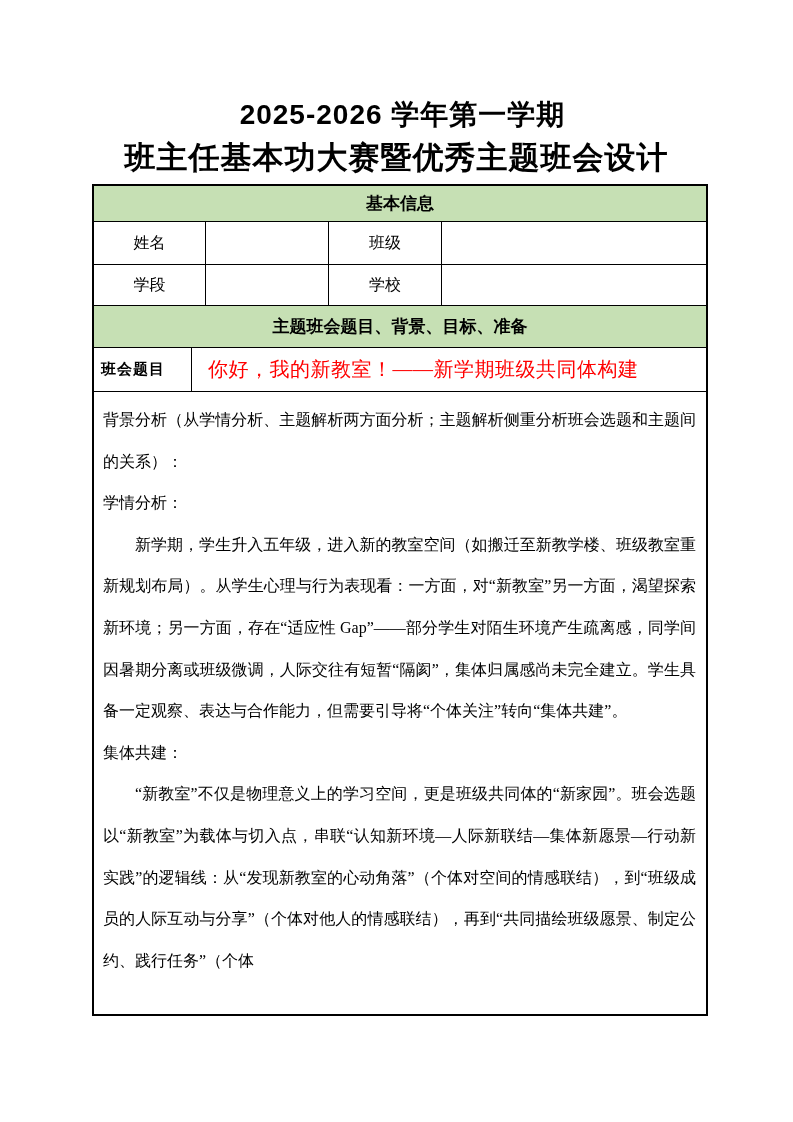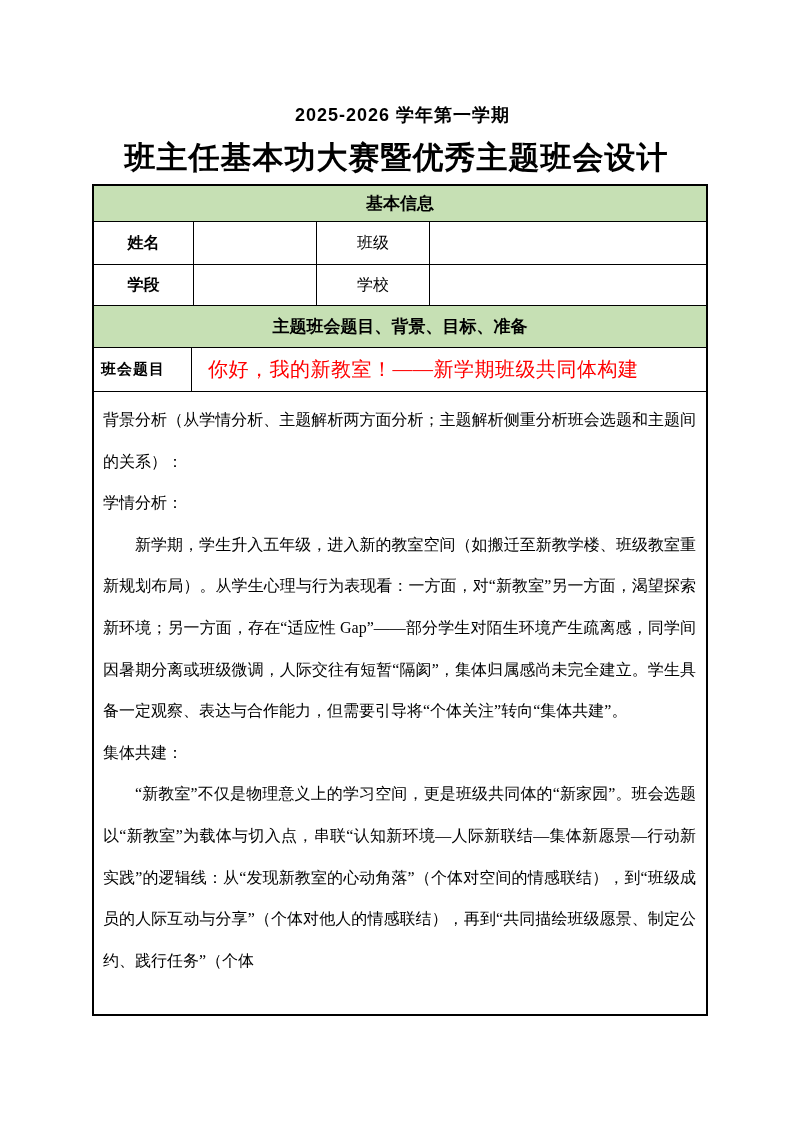--- a/index.html
+++ b/index.html
@@ -10,21 +10,21 @@
     height: 1122px;
     margin: 0 auto;
     background: #ffffff;
     font-family: "Liberation Serif", "DejaVu Serif", serif;
     color: #000;
     overflow: hidden;
   }
   .title-block { padding-top: 95px; text-align: center; }
   .title-line1 {
     font-family: "Liberation Sans", "DejaVu Sans", sans-serif;
-    font-size: 18px; font-weight: bold; line-height: 40px;
+    font-size: 28px; font-weight: bold; line-height: 40px;
     letter-spacing: 1px;
     padding-left: 12px;
   }
   .title-line2 {
     font-family: "Liberation Sans", "DejaVu Sans", sans-serif;
     font-size: 31px; font-weight: bold; line-height: 46px;
     letter-spacing: 1px;
   }
   .doc-table {
     position: absolute;
@@ -42,21 +42,21 @@
     font-size: 17px; font-weight: bold;
     text-align: right;
   }
   .green { background: #c6e0b4; }
   .section-header2 { height: 42px; }
   .cell { border-right: 1px solid #000; display: flex; align-items: center; }
   .cell:last-child { border-right: none; }
   .label-cell { justify-content: center; font-size: 16px; }
   .field-row { height: 43px; }
   .field-row2 { height: 41px; }
-  .c1 { width: 100px; font-weight: bold; }
+  .c1 { width: 112px; }
   .c2 { width: 123px; }
   .c3 { width: 113px; }
   .c4 { flex: 1; }
   .title-row { height: 44px; justify-content: space-between; }
   .title-label {
     width: 98px; font-size: 15px; font-weight: 600;
     justify-content: flex-start; padding-left: 7px;
     letter-spacing: 1px;
   }
   .title-value {

